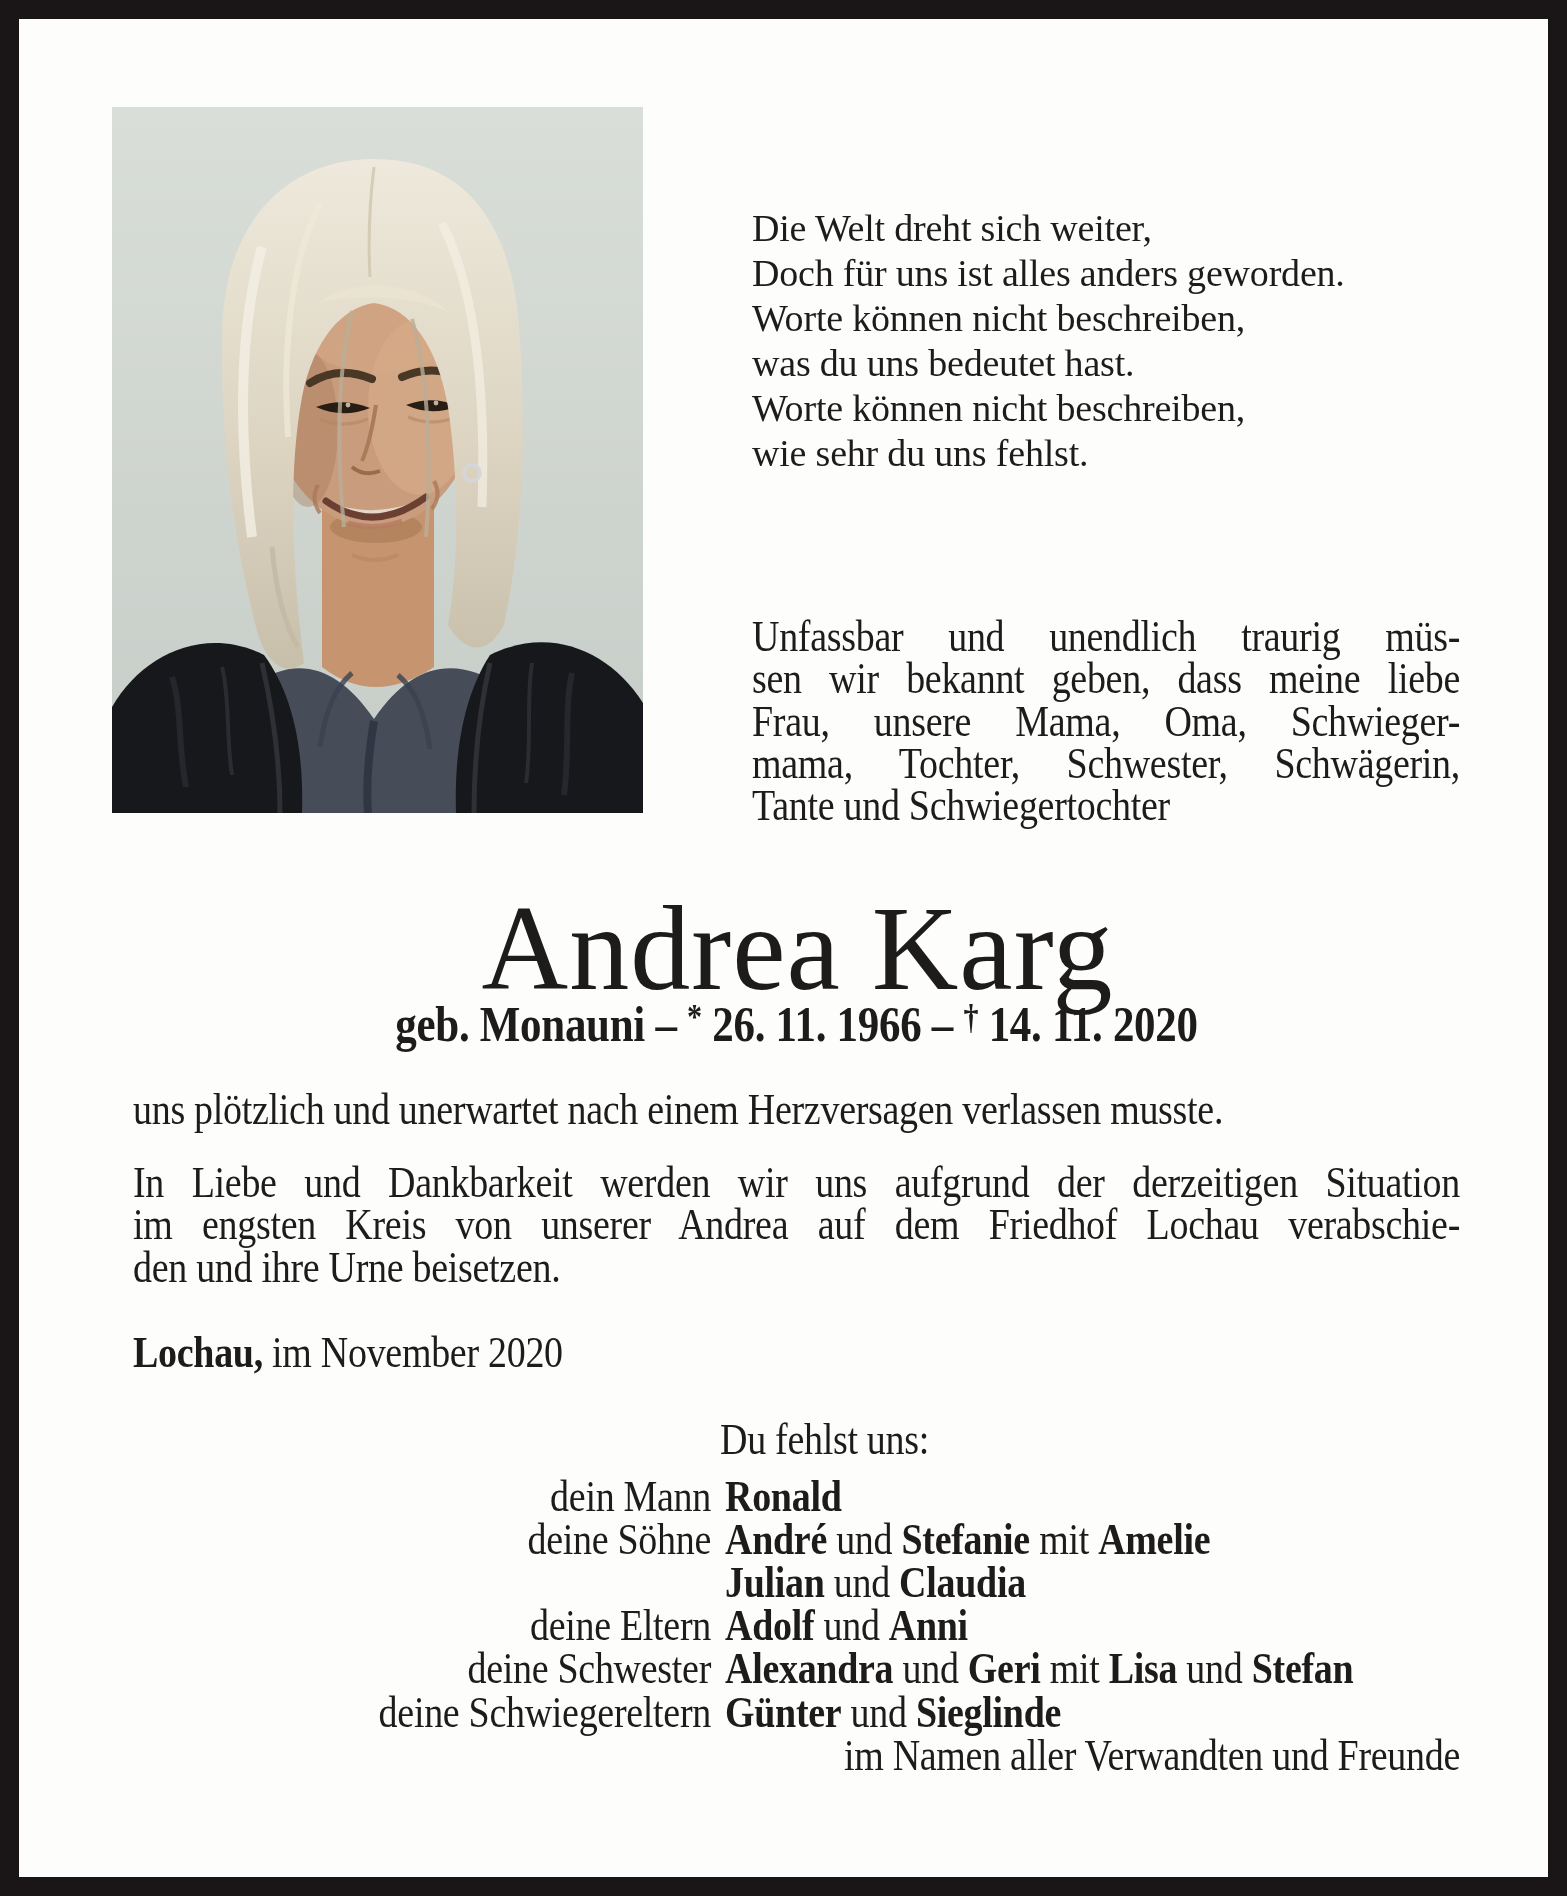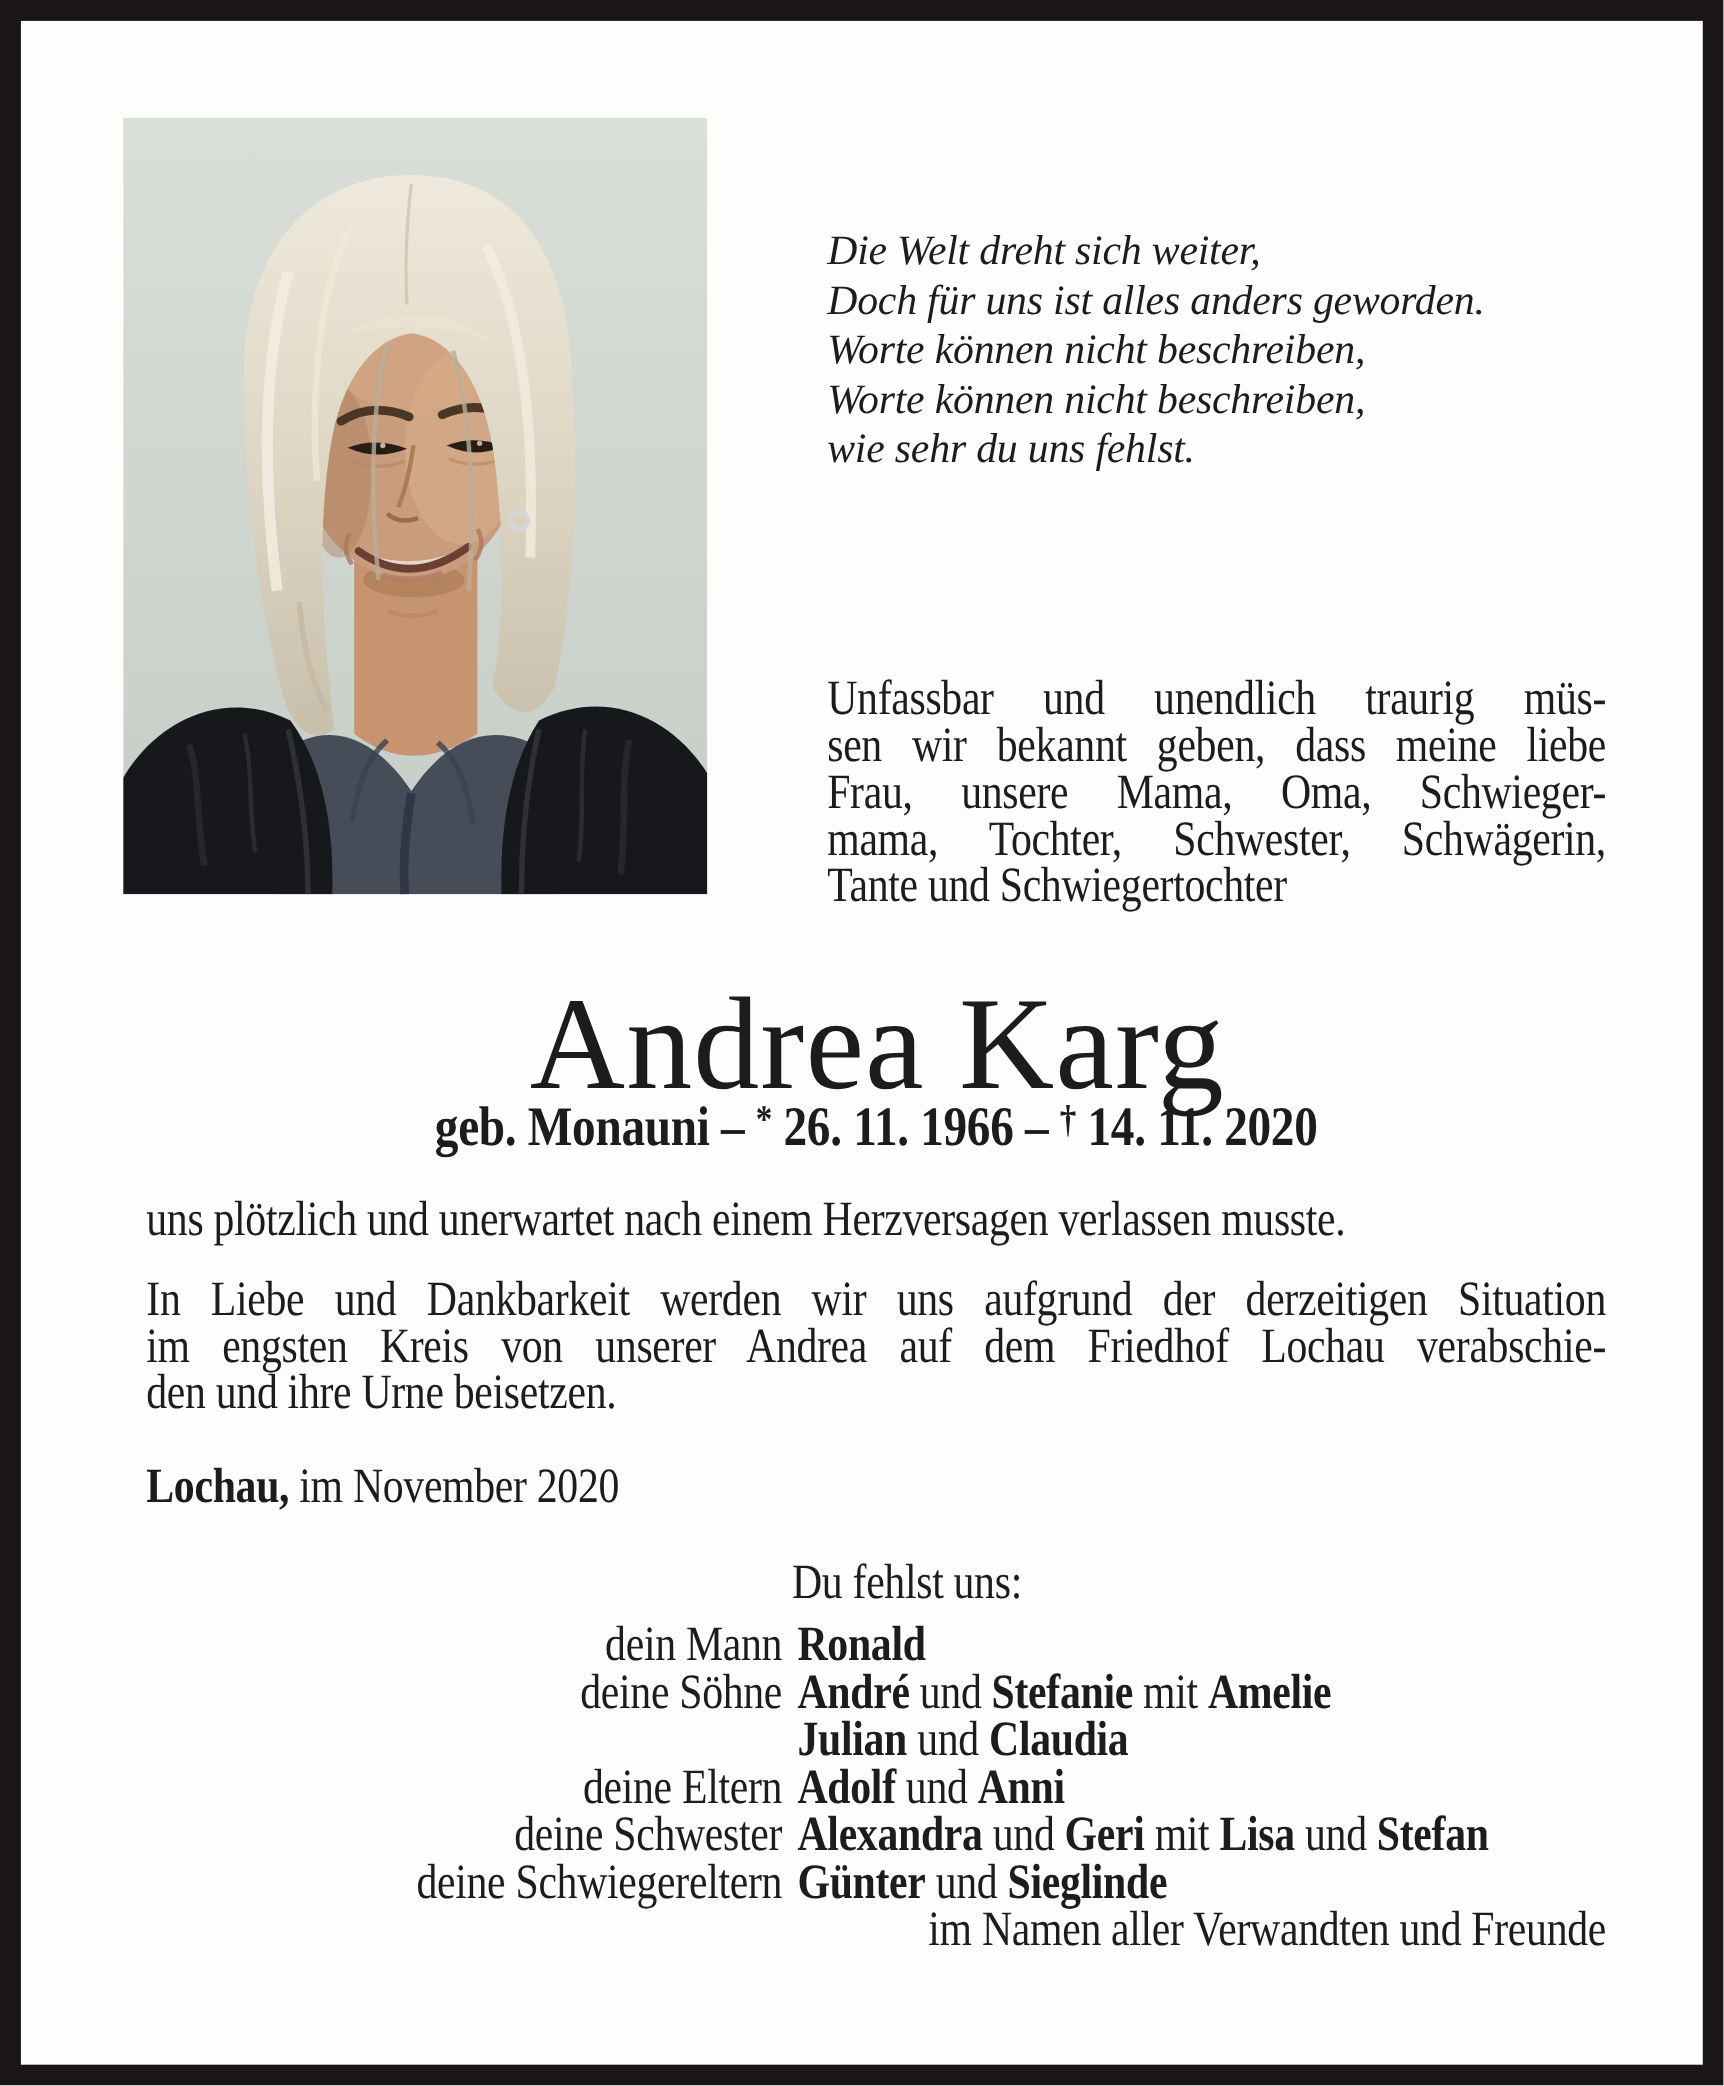--- a/index.html
+++ b/index.html
@@ -15,21 +15,21 @@
   .abs{position:absolute;}
   
   .cond{transform:scaleY(1.18);transform-origin:0 0;}
   .cond-c{transform:scaleY(1.18);transform-origin:50% 0;}
 
   .photo{left:112px;top:107px;width:531px;height:706px;}
   .photo svg{display:block;width:100%;height:100%;}
 
   .poem{
     left:752px;top:206px;width:712px;
-    font-style:italic;font-size:38px;line-height:45px;
+    font-size:38px;line-height:45px;
     letter-spacing:-0.2px;
   }
   .announce{
     left:752px;top:614px;width:708px;
     font-size:38px;line-height:36px;letter-spacing:-0.3px;
   }
   .just{text-align:justify;text-align-last:justify;}
 
   .name{
     left:133px;top:885px;width:1327px;margin:1px;
@@ -145,20 +145,21 @@
       <path d="M262,60 C258,92 256,132 258,170" stroke="#cfc5ae" stroke-width="3" fill="none" opacity="0.8"></path>
 
       <circle cx="360" cy="366" r="8" fill="none" stroke="#d4d6da" stroke-width="3.5"></circle>
     </svg>
   </div>
 
   <div class="abs poem">
     <div>Die Welt dreht sich weiter,</div>
     <div>Doch für uns ist alles anders geworden.</div>
     <div>Worte können nicht beschreiben,</div>
+    <div>was du uns bedeutet hast.</div>
     <div>Worte können nicht beschreiben,</div>
     <div>wie sehr du uns fehlst.</div>
   </div>
 
   <div class="abs announce cond">
     <div class="just">Unfassbar und unendlich traurig müs-</div>
     <div class="just">sen wir bekannt geben, dass meine liebe</div>
     <div class="just">Frau, unsere Mama, Oma, Schwieger-</div>
     <div class="just">mama, Tochter, Schwester, Schwägerin,</div>
     <div>Tante und Schwiegertochter</div>

